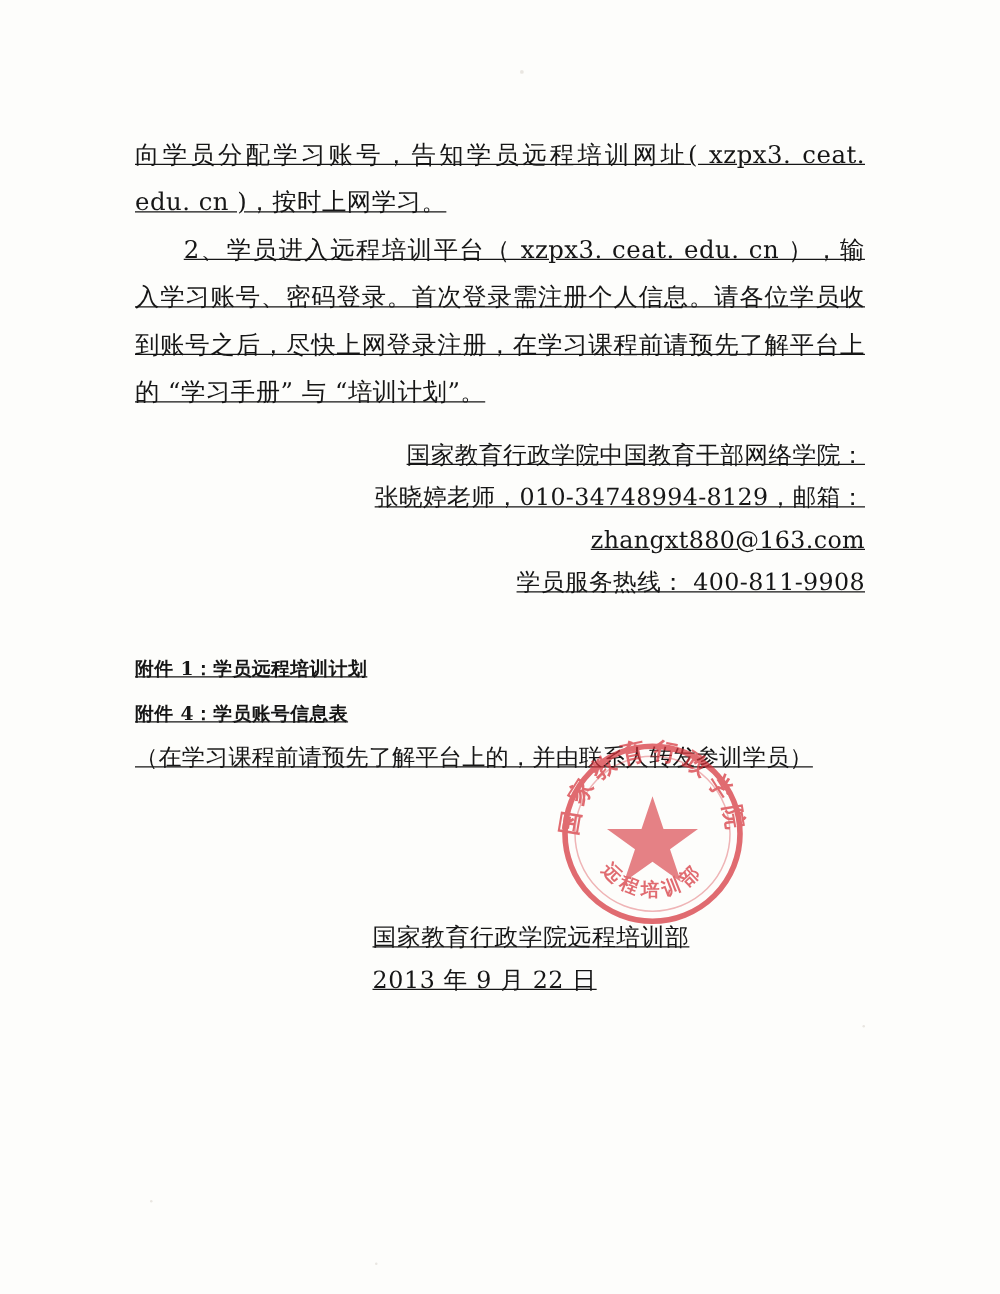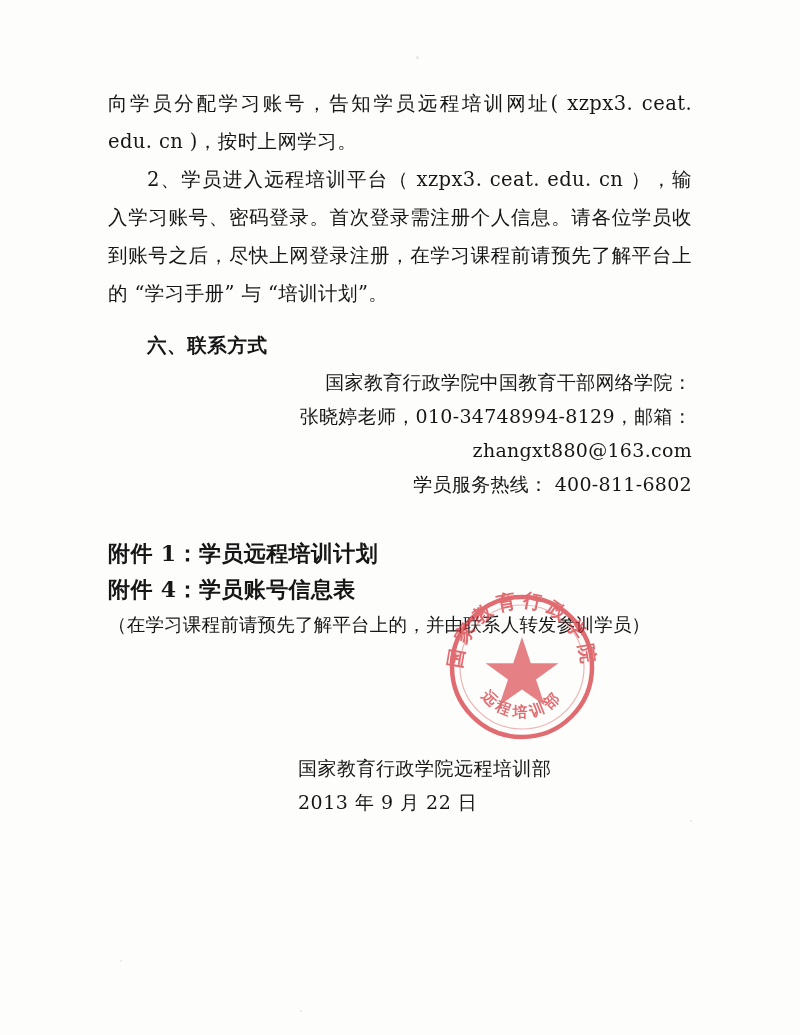--- a/index.html
+++ b/index.html
@@ -26,22 +26,23 @@
   .speck {
     position: absolute;
     background: #d8d4cc;
     border-radius: 50%;
     opacity: .55;
   }
 
   .doc-body {
     position: absolute;
     left: 108px;
-    top: 85px;
+    top: 105px;
     width: 584px;
+    text-decoration: underline;
   }
 
   .para {
     font-size: 19.5px;
     line-height: 38px;
     letter-spacing: .4px;
     text-align: justify;
     text-justify: inter-ideograph;
     margin: 0;
   }
@@ -64,21 +65,21 @@
     margin: 0;
     letter-spacing: .3px;
     text-align: right;
   }
   .contact-line.sub { text-indent: 52px; }
 
   .gap-sm { height: 14px; }
   .gap-lg { height: 34px; }
 
   .attach {
-    font-size: 22px;
+    font-size: 15px;
     line-height: 36px;
     font-weight: bold;
     margin: 0;
     letter-spacing: .4px;
   }
   .attach-note {
     font-size: 18.5px;
     line-height: 36px;
     margin: 0;
     letter-spacing: .2px;
@@ -119,25 +120,24 @@
   <div class="speck" style="left:300px;top:1010px;width:2px;height:2px;"></div>
 
   <div class="doc-body">
 
     <p class="para">向学员分配学习账号，告知学员远程培训网址( xzpx3. ceat. edu. cn )，按时上网学习。</p>
 
     <p class="para indent">2、学员进入远程培训平台（ xzpx3. ceat. edu. cn ），输入学习账号、密码登录。首次登录需注册个人信息。请各位学员收到账号之后，尽快上网登录注册，在学习课程前请预先了解平台上的 “学习手册” 与 “培训计划”。</p>
 
     <div class="gap-sm"></div>
 
-    <p class="heading">六、联系方式</p>
 
     <p class="contact-line">国家教育行政学院中国教育干部网络学院：</p>
     <p class="contact-line">张晓婷老师，010-34748994-8129，邮箱：zhangxt880@163.com</p>
-    <p class="contact-line sub">学员服务热线： 400-811-6802</p>
+    <p class="contact-line sub">学员服务热线： 400-811-9908</p>
 
     <div class="gap-lg"></div>
 
     <p class="attach">附件 1：学员远程培训计划</p>
     <p class="attach">附件 4：学员账号信息表</p>
     <p class="attach-note">（在学习课程前请预先了解平台上的，并由联系人转发参训学员）</p>
 
     <div class="signature">
       <div>国家教育行政学院远程培训部</div>
       <div class="sig-date">2013 年 9 月 22 日</div>

